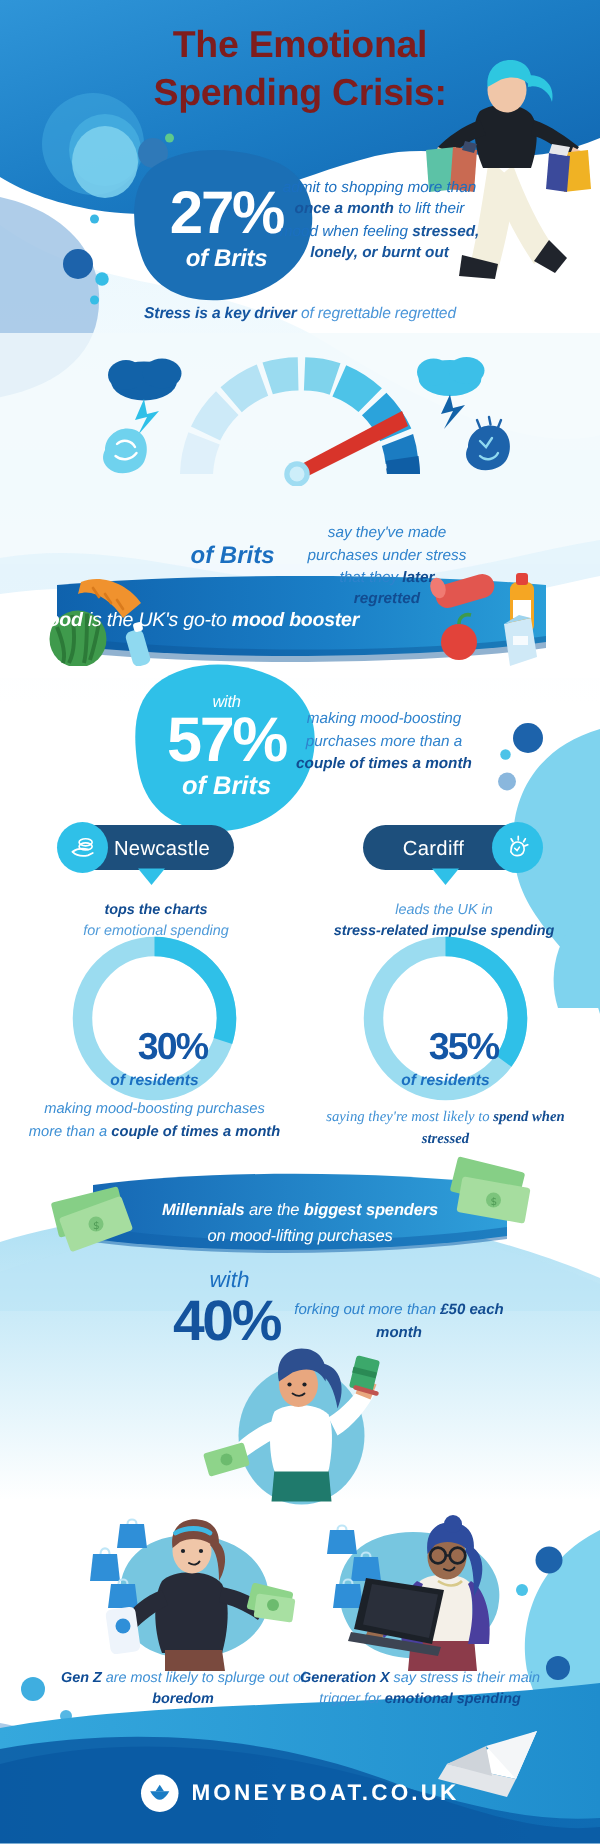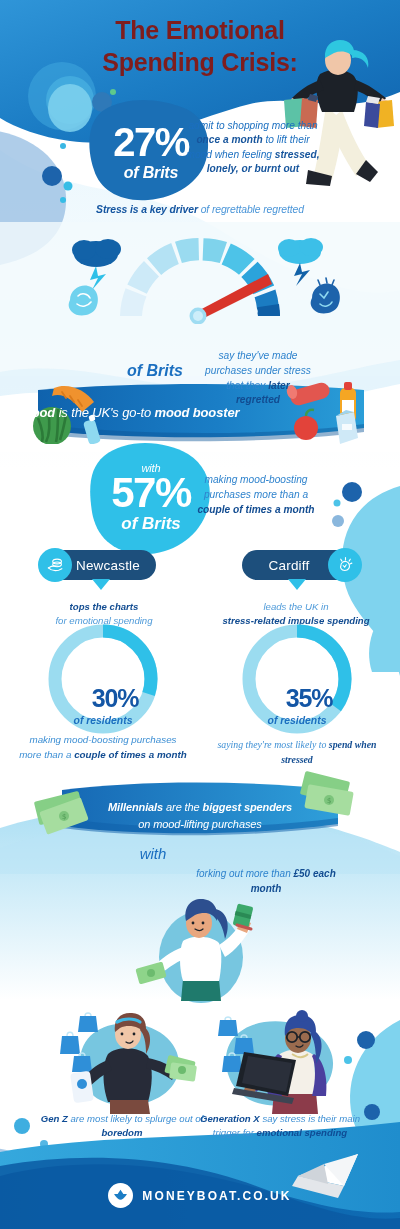--- a/index.html
+++ b/index.html
@@ -189,21 +189,21 @@
   
   #footer-logo-row {
     position:absolute; left:0; top:1183px; width:400px; z-index:9;
     display:flex; align-items:center; justify-content:center; gap:9px;
   }
   #footer-logo-mark {
     width:25px; height:25px; border-radius:50%; background:#ffffff;
     display:flex; align-items:center; justify-content:center;
   }
   #footer-logo-text {
-    color:#ffffff; font-size:12px; font-weight:bold; letter-spacing:2.1px;
+    color:#ffffff; font-size:15px; font-weight:bold; letter-spacing:2.1px;
   }
 </style>
 </head>
 <body>
 
 <div class="page">
 
   <svg class="bg-layer" viewBox="0 0 400 1229" preserveAspectRatio="none">
     <defs>
       <linearGradient id="gHeader" x1="0" y1="0" x2="1" y2="1">
@@ -502,20 +502,21 @@
     <g>
       <rect x="244" y="-12" width="46" height="24" rx="2" fill="#86cf86" transform="rotate(14 267 0)"></rect>
       <rect x="248" y="0" width="46" height="24" rx="2" fill="#a6dd9f" transform="rotate(10 271 12)"></rect>
       <circle cx="271" cy="12" r="5" fill="#7cc47c"></circle>
       <text x="269" y="15" font-size="7" fill="#4f9a55" font-family="DejaVu Sans, sans-serif">$</text>
     </g>
   </svg>
   <div id="mill-banner-text"><b>Millennials</b> are the <b>biggest spenders</b><br>on mood-lifting purchases</div>
 
   <div id="stat-40-with">with</div>
+  <div id="stat-40-num">40%</div>
   <div id="stat-40-desc">forking out more than <b>£50 each month</b></div>
 
   <svg id="hero-illustration" viewBox="0 0 130 120">
     <ellipse cx="66" cy="62" rx="42" ry="46" fill="#77c6e0"></ellipse>
 
     <path d="M48 84 L84 84 L86 106 L46 106 Z" fill="#1f7a6c"></path>
 
     <path d="M48 46 C56 40 76 40 84 48 C88 58 86 76 84 86 L48 86 C44 74 44 54 48 46 Z" fill="#ffffff"></path>
 
     <path d="M48 52 C36 56 26 64 18 72 L24 80 C34 72 44 66 52 62 Z" fill="#ffffff"></path>

